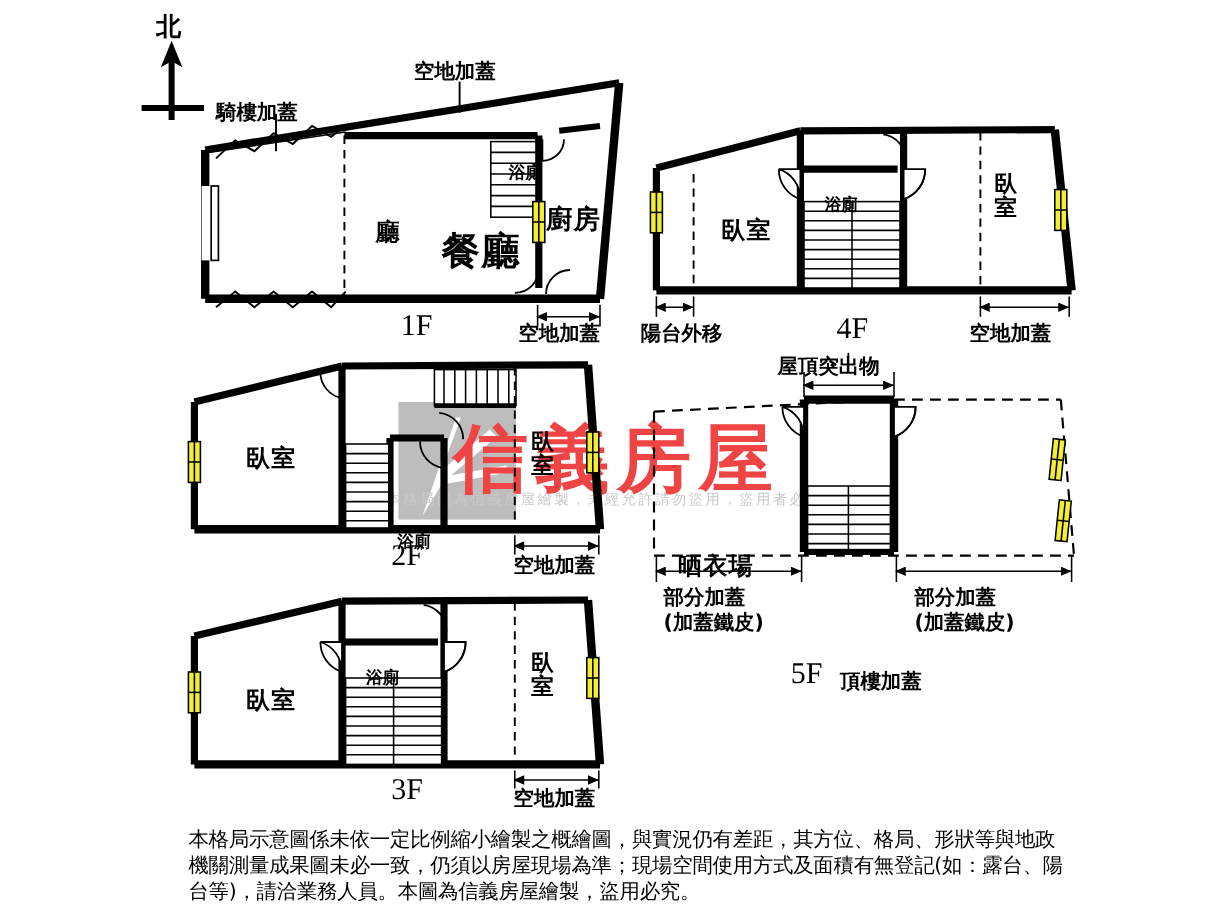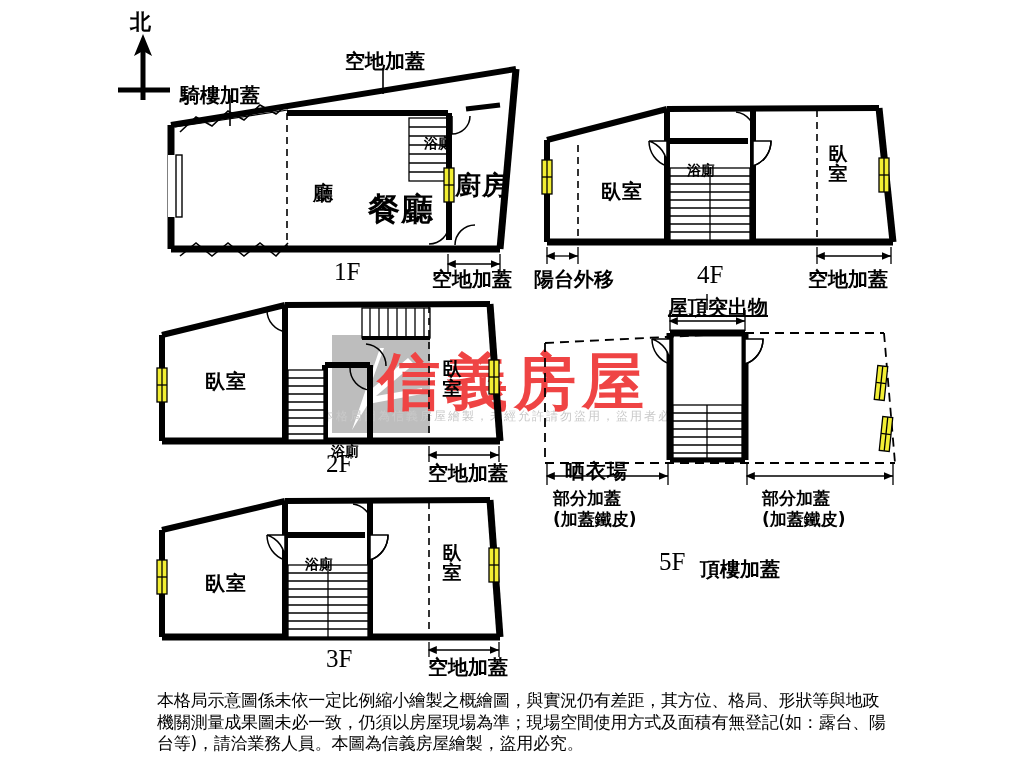--- a/index.html
+++ b/index.html
@@ -4,21 +4,21 @@
 <style>
   html,body{margin:0;padding:0;background:#ffffff;}
   body{width:1024px;height:768px;overflow:hidden;font-family:"DejaVu Sans","Liberation Sans",sans-serif;}
   #stage{position:relative;width:1024px;height:768px;background:#fff;}
   svg.plan{position:absolute;left:0;top:0;width:1024px;height:768px;}
   .lbl{position:absolute;color:#000;white-space:nowrap;font-family:"DejaVu Sans","Liberation Sans",sans-serif;}
   .room{font-size:20px;font-weight:700;letter-spacing:1px;}
   .room2{font-size:19px;font-weight:700;line-height:20px;text-align:center;}
   .small{font-size:14px;font-weight:700;margin-top:48px;}
   .floor{font-size:25px;font-weight:400;font-family:"Liberation Serif","DejaVu Serif",serif;}
-  .ann{font-size:20px;font-weight:700;}
+  .ann{font-size:17px;font-weight:700;}
   .ann2{font-size:17px;font-weight:700;line-height:21px;text-align:left;}
   .northtxt{font-size:21px;font-weight:700;}
   .disc{position:absolute;left:157px;top:690px;width:730px;font-size:17px;line-height:21.5px;
         color:#000000;font-family:"DejaVu Sans","Liberation Sans",sans-serif;letter-spacing:-0.2px;}
   #wm{position:absolute;left:322px;top:330px;width:400px;height:110px;pointer-events:none;}
   #wmtxt{position:absolute;left:322px;top:408px;width:420px;font-size:12px;color:#c9c9c9;
          letter-spacing:2px;white-space:nowrap;}
   .wmbig{position:absolute;left:378px;top:340px;font-size:62px;font-weight:700;color:#ef4444;letter-spacing:6px;}
 </style>
 </head>
@@ -352,21 +352,21 @@
     </g>
   </svg>
 
   <div class="lbl northtxt" style="left:130px;top:8px;">北</div>
 
   <div class="lbl ann" style="left:180px;top:82px;">騎樓加蓋</div>
   <div class="lbl ann" style="left:345px;top:48px;">空地加蓋</div>
   <div class="lbl small" style="left:424px;top:87px;">浴廁</div>
   <div class="lbl room" style="left:313px;top:180px;">廳</div>
   <div class="lbl room" style="left:368px;top:188px;font-size:32px;">餐廳</div>
-  <div class="lbl room" style="left:455px;top:168px;font-size:26px;">廚房</div>
+  <div class="lbl room" style="left:455px;top:168px;font-size:22px;">廚房</div>
   <div class="lbl floor" style="left:334px;top:258px;">1F</div>
   <div class="lbl ann" style="left:432px;top:266px;">空地加蓋</div>
 
   <div class="lbl small" style="left:687px;top:114px;">浴廁</div>
   <div class="lbl room" style="left:601px;top:178px;">臥室</div>
   <div class="lbl room2" style="left:826px;top:143px;width:24px;"><span style="white-space:pre-line;">臥
 室</span></div>
   <div class="lbl ann" style="left:534px;top:266px;">陽台外移</div>
   <div class="lbl floor" style="left:697px;top:261px;">4F</div>
   <div class="lbl ann" style="left:808px;top:266px;">空地加蓋</div>
@@ -378,21 +378,21 @@
   <div class="lbl floor" style="left:326px;top:450px;">2F</div>
   <div class="lbl ann" style="left:428px;top:460px;">空地加蓋</div>
 
   <div class="lbl small" style="left:305px;top:508px;">浴廁</div>
   <div class="lbl room" style="left:205px;top:570px;">臥室</div>
   <div class="lbl room2" style="left:440px;top:542px;width:24px;"><span style="white-space:pre-line;">臥
 室</span></div>
   <div class="lbl floor" style="left:326px;top:645px;">3F</div>
   <div class="lbl ann" style="left:428px;top:654px;">空地加蓋</div>
 
-  <div class="lbl ann" style="left:668px;top:294px;text-decoration:underline;">屋頂突出物</div>
+  <div class="lbl ann" style="left:648px;top:294px;">屋頂突出物</div>
   <div class="lbl room" style="left:565px;top:410px;margin-top:48px;">晒衣場</div>
   <div class="lbl ann2" style="left:553px;top:488px;width:114px;"><span style="white-space:pre-line;">部分加蓋
 (加蓋鐵皮)</span></div>
   <div class="lbl ann2" style="left:762px;top:488px;width:114px;"><span style="white-space:pre-line;">部分加蓋
 (加蓋鐵皮)</span></div>
   <div class="lbl floor" style="left:659px;top:548px;">5F</div>
   <div class="lbl ann" style="left:700px;top:556px;">頂樓加蓋</div>
 
   <div class="disc">本格局示意圖係未依一定比例縮小繪製之概繪圖，與實況仍有差距，其方位、格局、形狀等與地政機關測量成果圖未必一致，仍須以房屋現場為準；現場空間使用方式及面積有無登記(如：露台、陽台等)，請洽業務人員。本圖為信義房屋繪製，盜用必究。</div>
 

